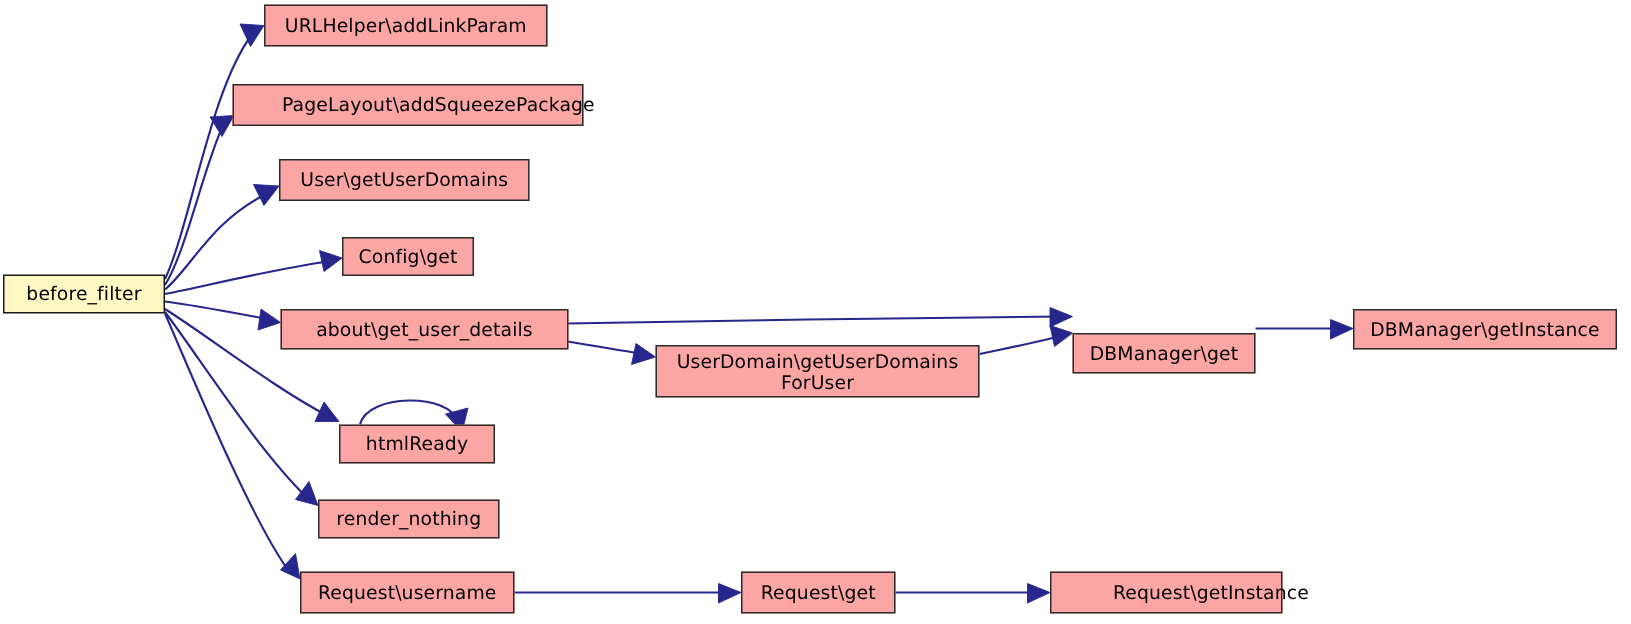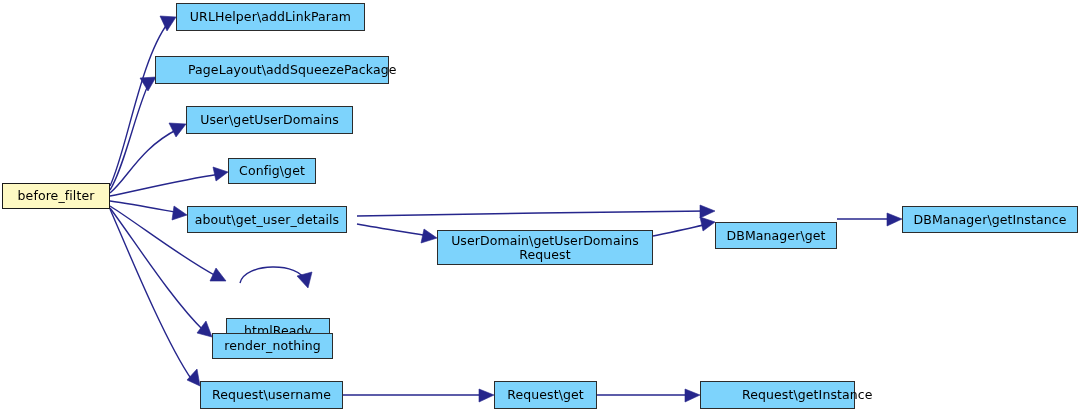--- a/index.html
+++ b/index.html
@@ -22,21 +22,21 @@
     left: 0;
     top: 0;
     width: 1087px;
     height: 416px;
     pointer-events: none;
   }
   .node {
     position: absolute;
     box-sizing: border-box;
     border: 1px solid #2c2c2c;
-    background: #7dd3fc;
+    background: #fca5a5;
     color: #000000;
     font-size: 12.5px;
     line-height: 13.5px;
     letter-spacing: 0.1px;
     display: flex;
     align-items: center;
     justify-content: center;
     text-align: center;
     white-space: pre-line;
     padding: 0 5px;
@@ -115,24 +115,24 @@
         <path d="M 240,283 C 245,262 300,262 305,281" fill="none" stroke="#26268c" stroke-width="1.4"></path>
         <path d="M 308,288 L 312,272 L 297,276 Z" fill="#26268c" stroke="#26268c" stroke-width="0.6"></path>
       </g>
     </svg>
   <div id="node-layer">
       <div class="node root" style="left: 2px; top: 183px; width: 108px; height: 26px;"><span class="node-label">before_filter</span></div>
       <div class="node" style="left: 176px; top: 3px; width: 189px; height: 28px;"><span class="node-label">URLHelper\addLinkParam</span></div>
       <div class="node" style="left: 155px; top: 56px; width: 234px; height: 28px; padding-left: 32px;"><span class="node-label">PageLayout\addSqueezePackage</span></div>
       <div class="node" style="left: 186px; top: 106px; width: 167px; height: 28px;"><span class="node-label">User\getUserDomains</span></div>
       <div class="node" style="left: 228px; top: 158px; width: 88px; height: 26px;"><span class="node-label">Config\get</span></div>
-      <div class="node" style="left: 187px; top: 206px; width: 160px; height: 27px;"><span class="node-label">about\get_user_details</span></div>
-      <div class="node" style="left: 226px; top: 283px; width: 104px; height: 26px; margin-top: 35px;"><span class="node-label">htmlReady</span></div>
+      <div class="node" style="left: 187px; top: 206px; width: 192px; height: 27px;"><span class="node-label">about\get_user_details</span></div>
+      <div class="node" style="left: 226px; top: 283px; width: 104px; height: 26px;"><span class="node-label">htmlReady</span></div>
       <div class="node" style="left: 212px; top: 333px; width: 121px; height: 26px;"><span class="node-label">render_nothing</span></div>
       <div class="node" style="left: 200px; top: 381px; width: 143px; height: 28px;"><span class="node-label">Request\username</span></div>
       <div class="node" style="left: 437px; top: 230px; width: 216px; height: 35px;"><span class="node-label">UserDomain\getUserDomains
-Request</span></div>
+ForUser</span></div>
       <div class="node" style="left: 715px; top: 222px; width: 122px; height: 27px;"><span class="node-label">DBManager\get</span></div>
       <div class="node" style="left: 902px; top: 206px; width: 176px; height: 27px;"><span class="node-label">DBManager\getInstance</span></div>
       <div class="node" style="left: 494px; top: 381px; width: 103px; height: 28px;"><span class="node-label">Request\get</span></div>
       <div class="node" style="left: 700px; top: 381px; width: 155px; height: 28px; padding-left: 41px;"><span class="node-label">Request\getInstance</span></div>
     </div>
 </div>
 
 </body></html>

